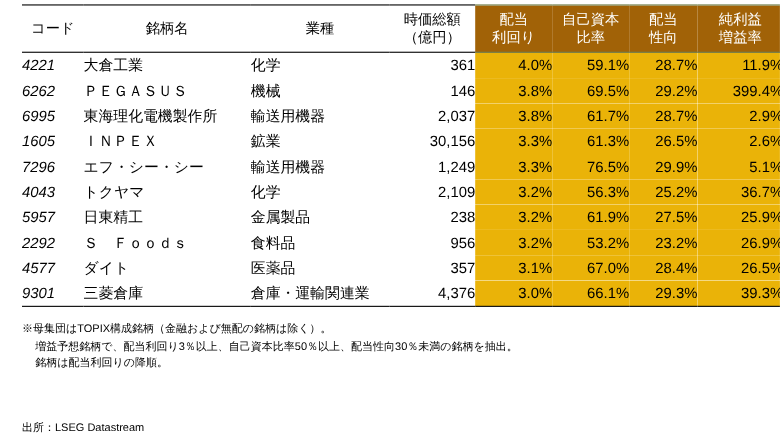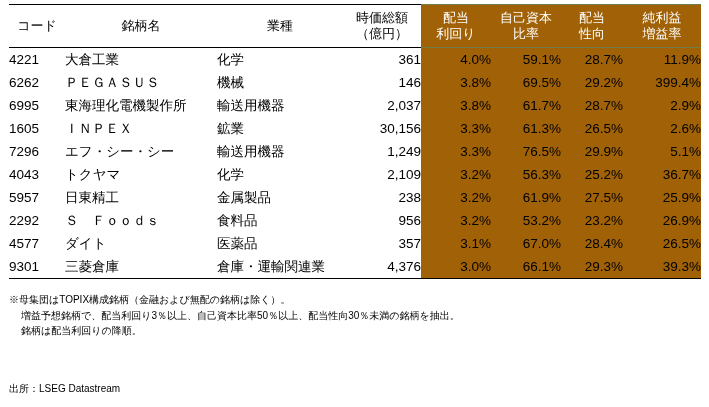--- a/index.html
+++ b/index.html
@@ -10,21 +10,21 @@
   body {
     width: 709px;
     height: 407px;
     font-family: "Liberation Sans", sans-serif;
     color: #000000;
     position: relative;
     overflow: hidden;
   }
   .sheet {
     position: absolute;
-    left: 1px; top: 0;
+    left: 12px; top: 0;
     width: 581px;
     height: 407px;
   }
   table.data {
     border-collapse: collapse;
     table-layout: fixed;
     margin-left: 8px;
     margin-top: 4px;
     width: 692px;
   }
@@ -52,27 +52,27 @@
   }
   .hdr .l1 { display:block; }
   .hdr .l2 { display:block; }
   .cell {
     font-size: 13.5px;
     height: 23px;
     line-height: 23px;
     white-space: nowrap;
     overflow: hidden;
   }
-  .c-code { text-align: left; padding-left: 6px; }
+  .c-code { text-align: left; padding-left: 6px; font-style: italic; }
   .c-name { text-align: left; padding-left: 10px; }
   .c-sector { text-align: left; padding-left: 10px; }
   .c-num { text-align: right; padding-right: 8px; }
   .c-pct { text-align: right; padding-right: 10px; }
   .greenband {
-    background: #a16207;
+    background: #eab308;
   }
   .lastrow .cell {
     border-bottom: 1.6px solid #000;
   }
   .lastrow .cell.greenband {
     border-bottom: 1.6px solid #000;
   }
   .notes {
     position: absolute;
     left: 8px;

